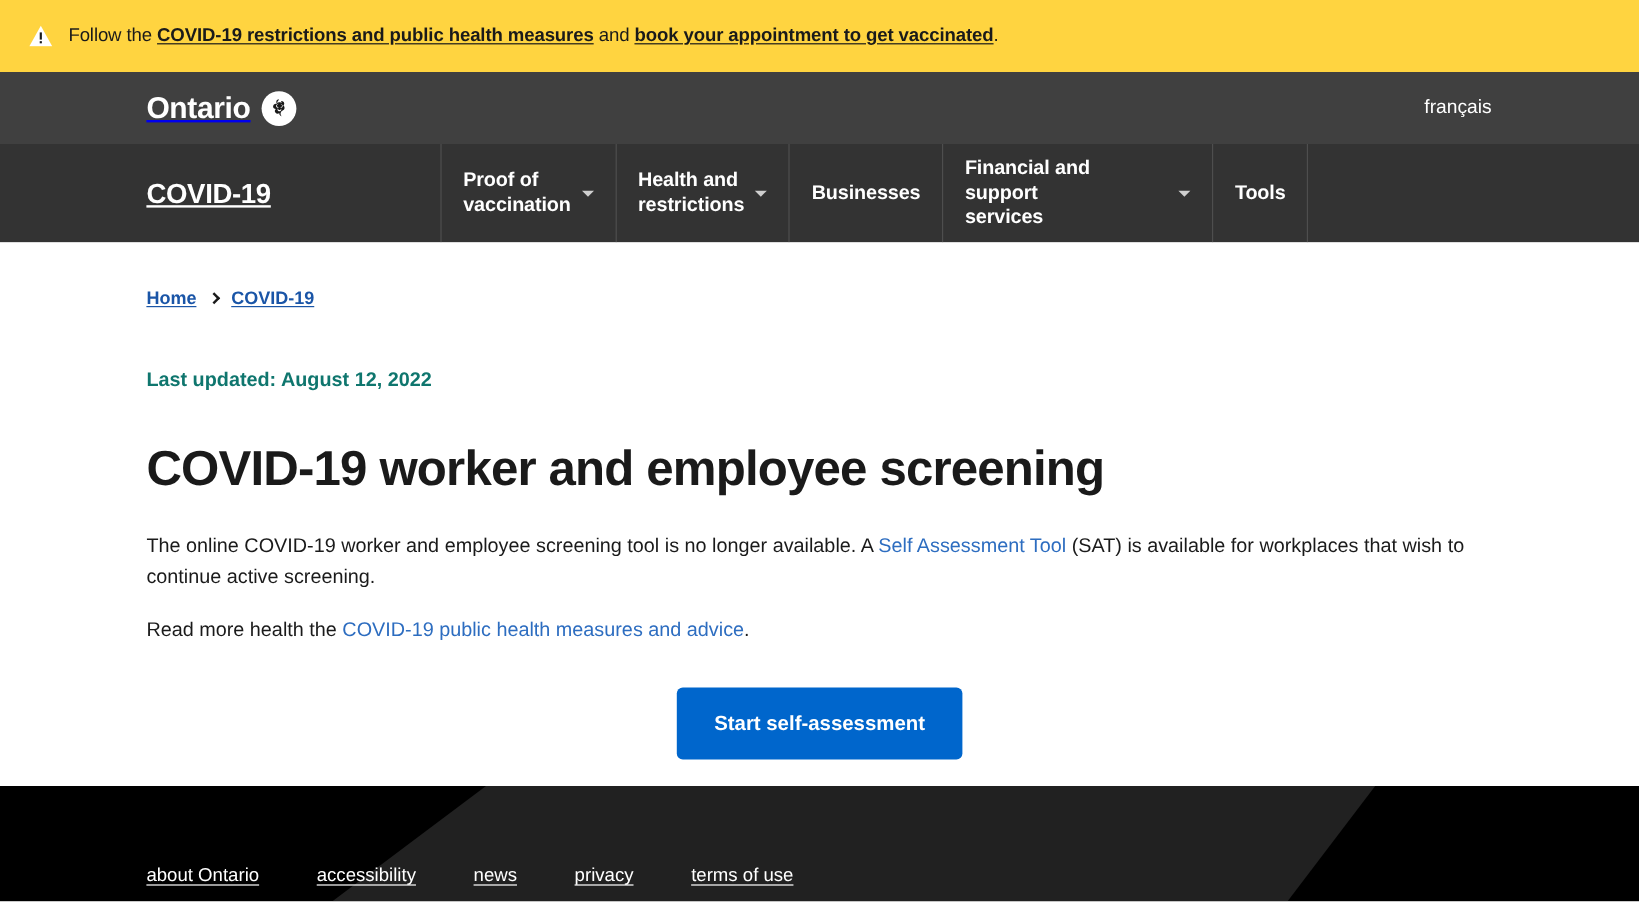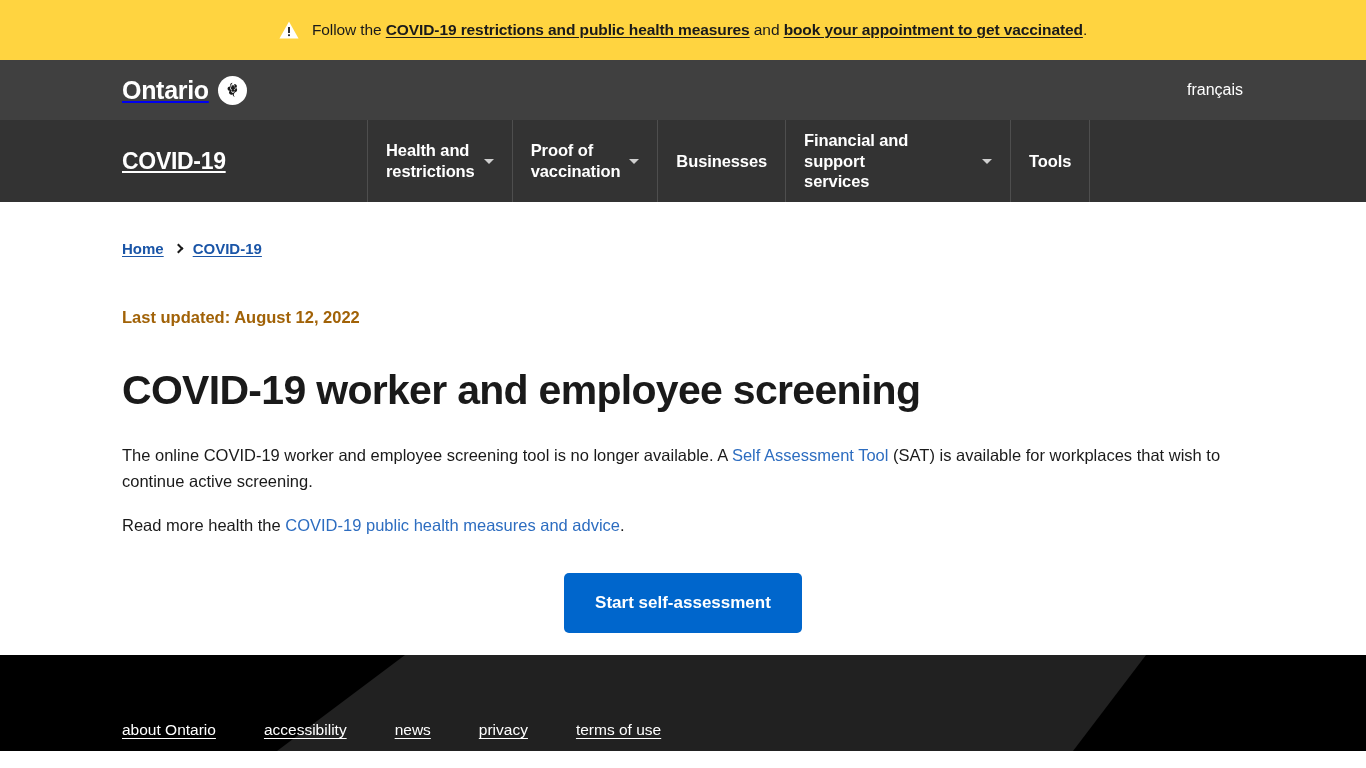--- a/index.html
+++ b/index.html
@@ -11,21 +11,20 @@
     background: #ffffff;
     font-family: "Liberation Sans", sans-serif;
   }
 
   
   .alert-banner {
     background: #ffd440;
     height: 60px;
     display: flex;
     align-items: center;
-    justify-content: center;
     padding: 0 24px;
   }
   .alert-inner {
     display: flex;
     align-items: center;
     gap: 13px;
     font-size: 15.5px;
     color: #1a1a1a;
     letter-spacing: -0.1px;
   }
@@ -149,21 +148,21 @@
     width: 7px; height: 7px;
     border-top: 2.2px solid #1a1a1a;
     border-right: 2.2px solid #1a1a1a;
     transform: rotate(45deg);
     margin: 0 2px;
   }
   .last-updated {
     margin-top: 51px;
     font-size: 16.5px;
     font-weight: 700;
-    color: #a16207;
+    color: #0f766e;
   }
   .page-title {
     margin-top: 40px;
     font-size: 41px;
     font-weight: 700;
     color: #1a1a1a;
     letter-spacing: -0.7px;
   }
   .body-para {
     margin-top: 28px;
@@ -249,28 +248,28 @@
       </svg>
     </span>
   </a>
   <a href="#" class="lang-link">français</a>
 </div>
 
 <nav class="covid-nav">
   <a href="#" class="covid-brand">COVID-19</a>
 
   <a href="#" class="nav-item wrap">
+    <span class="nav-label">Proof of
+vaccination</span>
+    <span class="caret"></span>
+  </a>
+
+  <a href="#" class="nav-item wrap">
     <span class="nav-label">Health and
 restrictions</span>
-    <span class="caret"></span>
-  </a>
-
-  <a href="#" class="nav-item wrap">
-    <span class="nav-label">Proof of
-vaccination</span>
     <span class="caret"></span>
   </a>
 
 
   <a href="#" class="nav-item">
     <span class="nav-label">Businesses</span>
   </a>
 
   <a href="#" class="nav-item wrap" style="max-width:225px">
     <span class="nav-label">Financial and support

